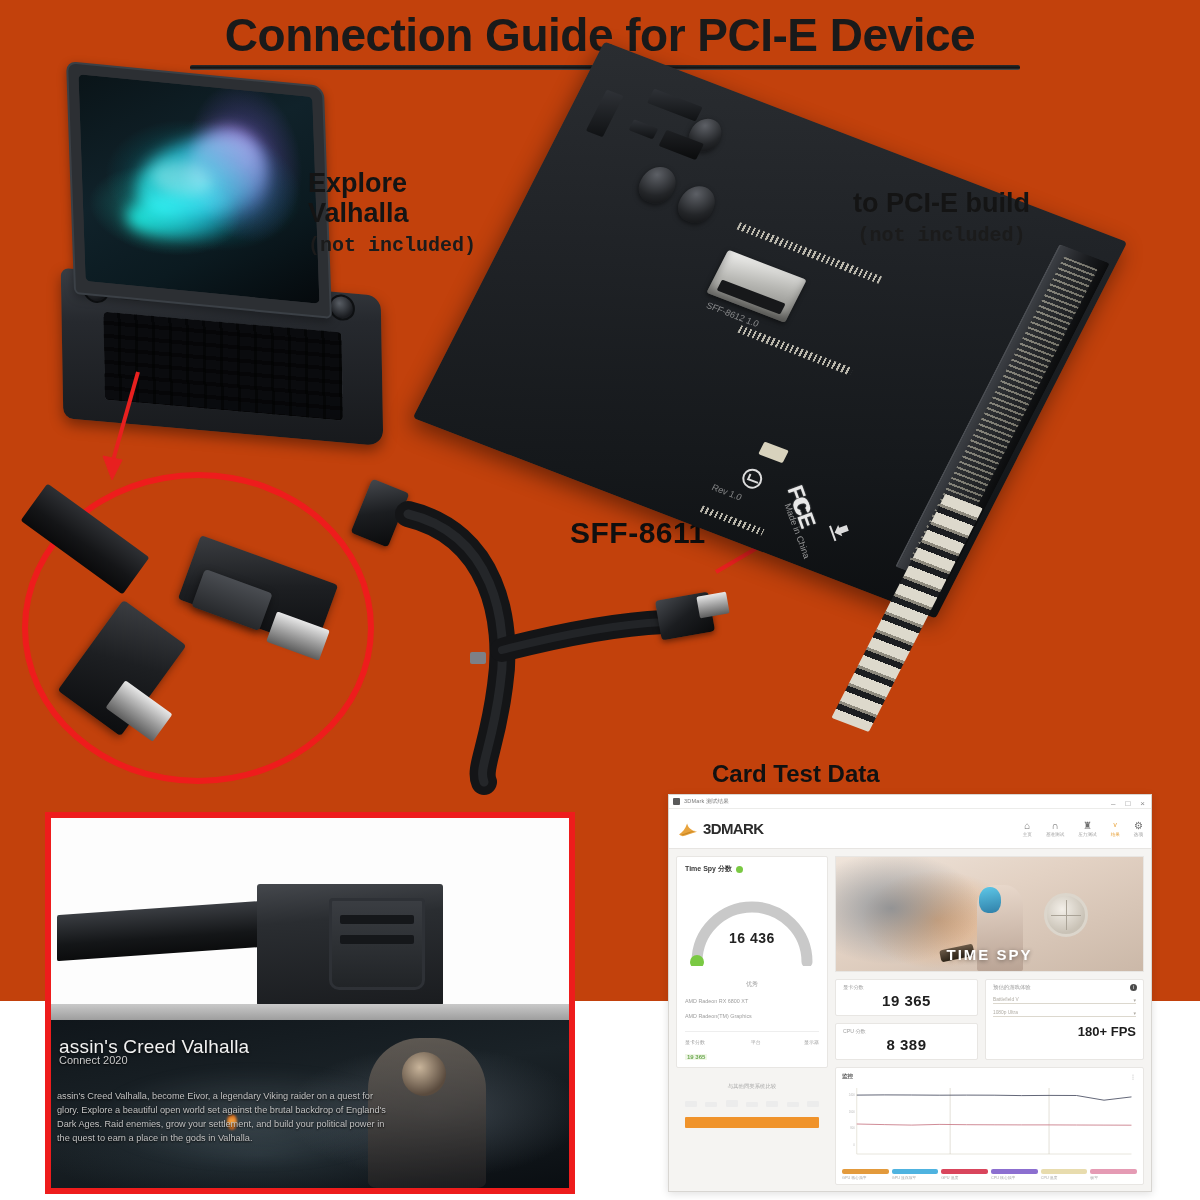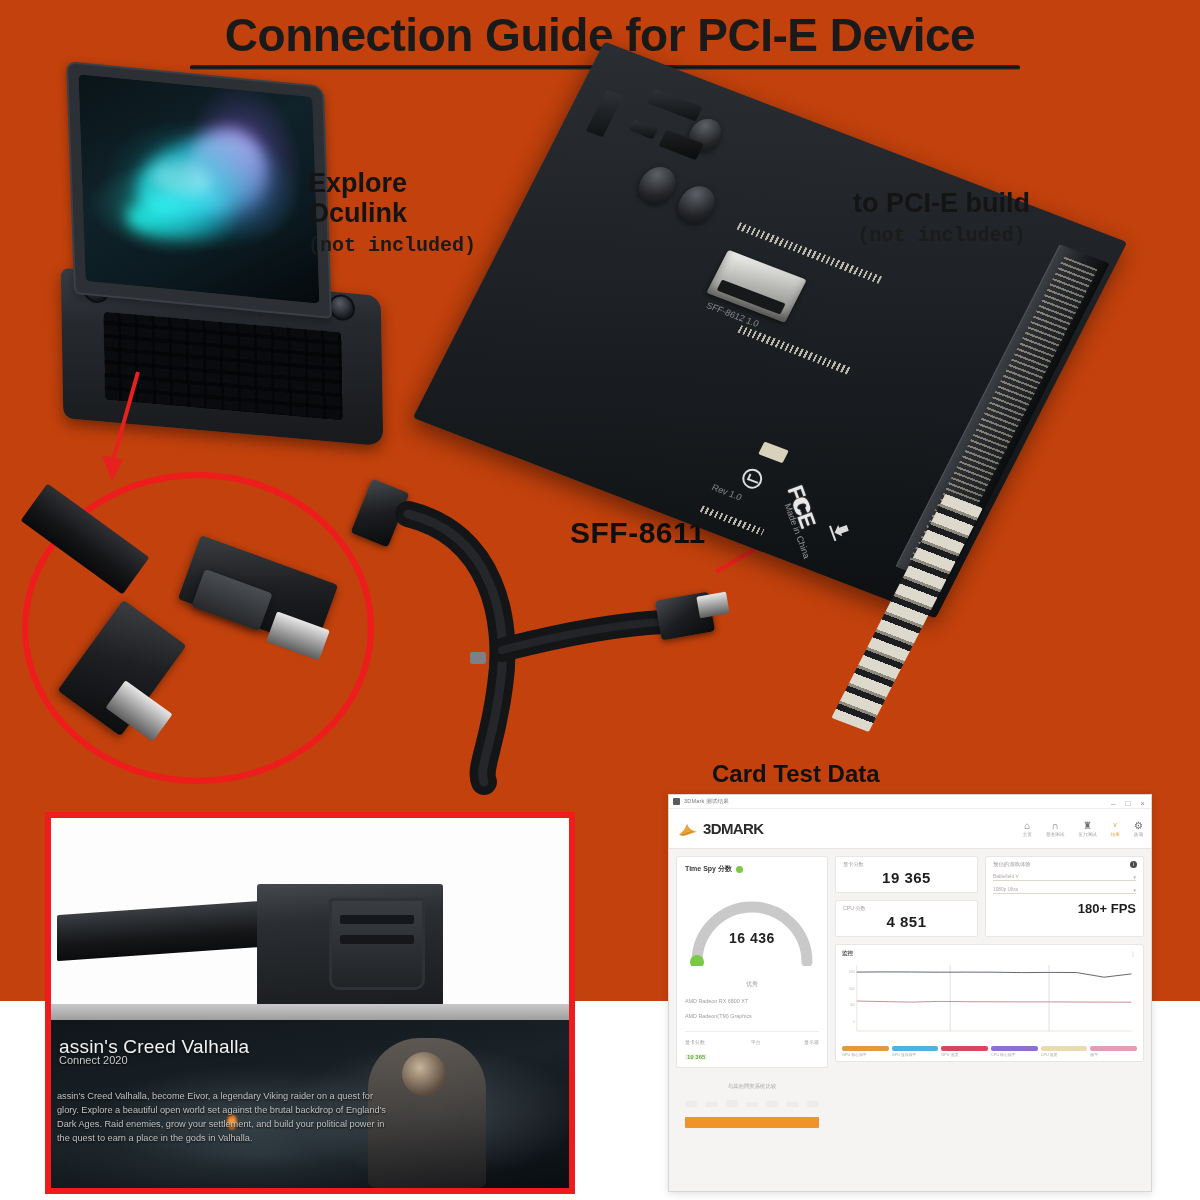--- a/index.html
+++ b/index.html
@@ -341,21 +341,21 @@
         <div class="swirl sw2"></div>
         <div class="swirl sw3"></div>
         <div class="swirl sw4"></div>
       </div>
     </div>
   </div>
 
   <div class="lbl-oculink">
     <div class="lbl-main">
       <span>Explore</span><br>
-      <span>Oculink</span>
+      <span>Valhalla</span>
     </div>
     <div class="lbl-sub">(not included)</div>
   </div>
 
   <svg class="arrow-red" style="left:92px; top:368px;" width="90" height="120">
     <path d="M46,4 L20,96" stroke="#e8201f" stroke-width="4" fill="none"></path>
     <path d="M20,112 L11,88 L30,92 Z" fill="#e8201f"></path>
   </svg>
 
   <div class="oval"></div>
@@ -545,30 +545,38 @@
               <i style="height:6px"></i>
               <i style="height:5px"></i>
               <i style="height:6px"></i>
           </div>
           <div class="cta"></div>
         </div>
       </div>
 
       <div class="col-right">
 
+        <div class="hero">
+          <div class="hero-bg"></div>
+          <div class="hero-char"></div>
+          <div class="hero-head"></div>
+          <div class="hero-gun"></div>
+          <div class="hero-mirror"></div>
+          <div class="hero-label">TIME SPY</div>
+        </div>
 
         <div class="row2">
           <div class="sub-card">
             <div class="card mini">
               <div class="mini-lb">显卡分数</div>
               <div class="mini-v">19 365</div>
             </div>
             <div class="card mini">
               <div class="mini-lb">CPU 分数</div>
-              <div class="mini-v">4 851</div>
+              <div class="mini-v">8 389</div>
             </div>
           </div>
 
           <div class="card fps-card">
             <div class="fps-head">预估的游戏体验</div>
             <div class="fps-info">i</div>
             <div class="sel">
               <span class="sel-t">Battlefield V</span>
               <span class="sel-c">▾</span>
             </div>

